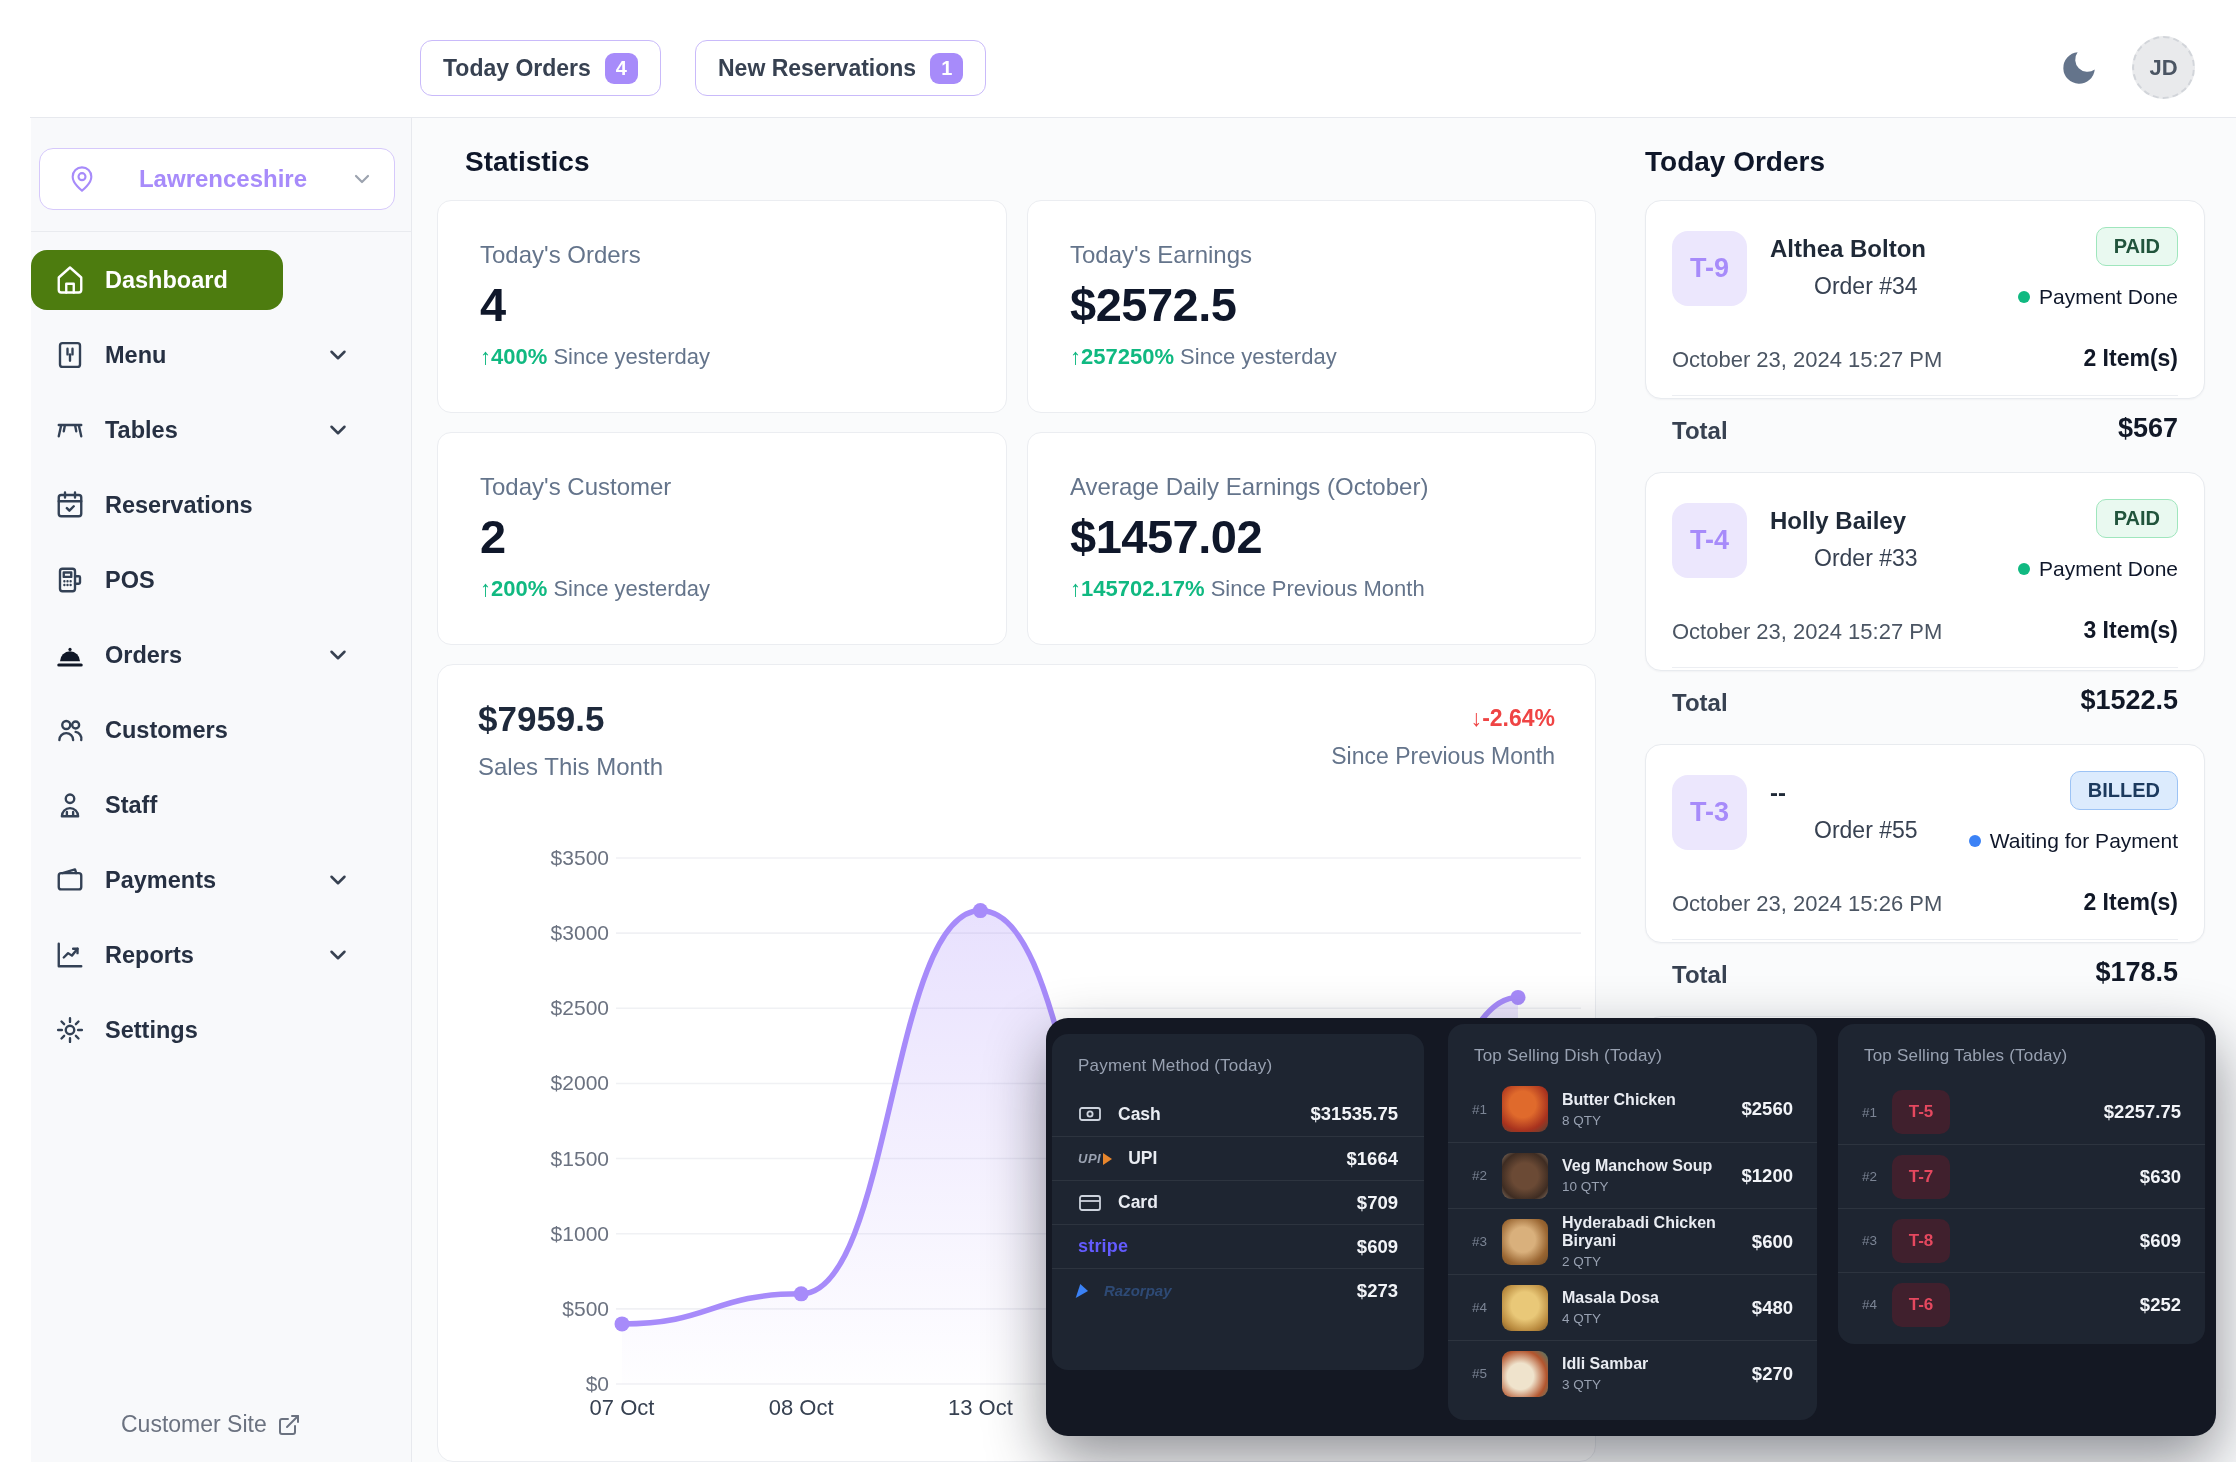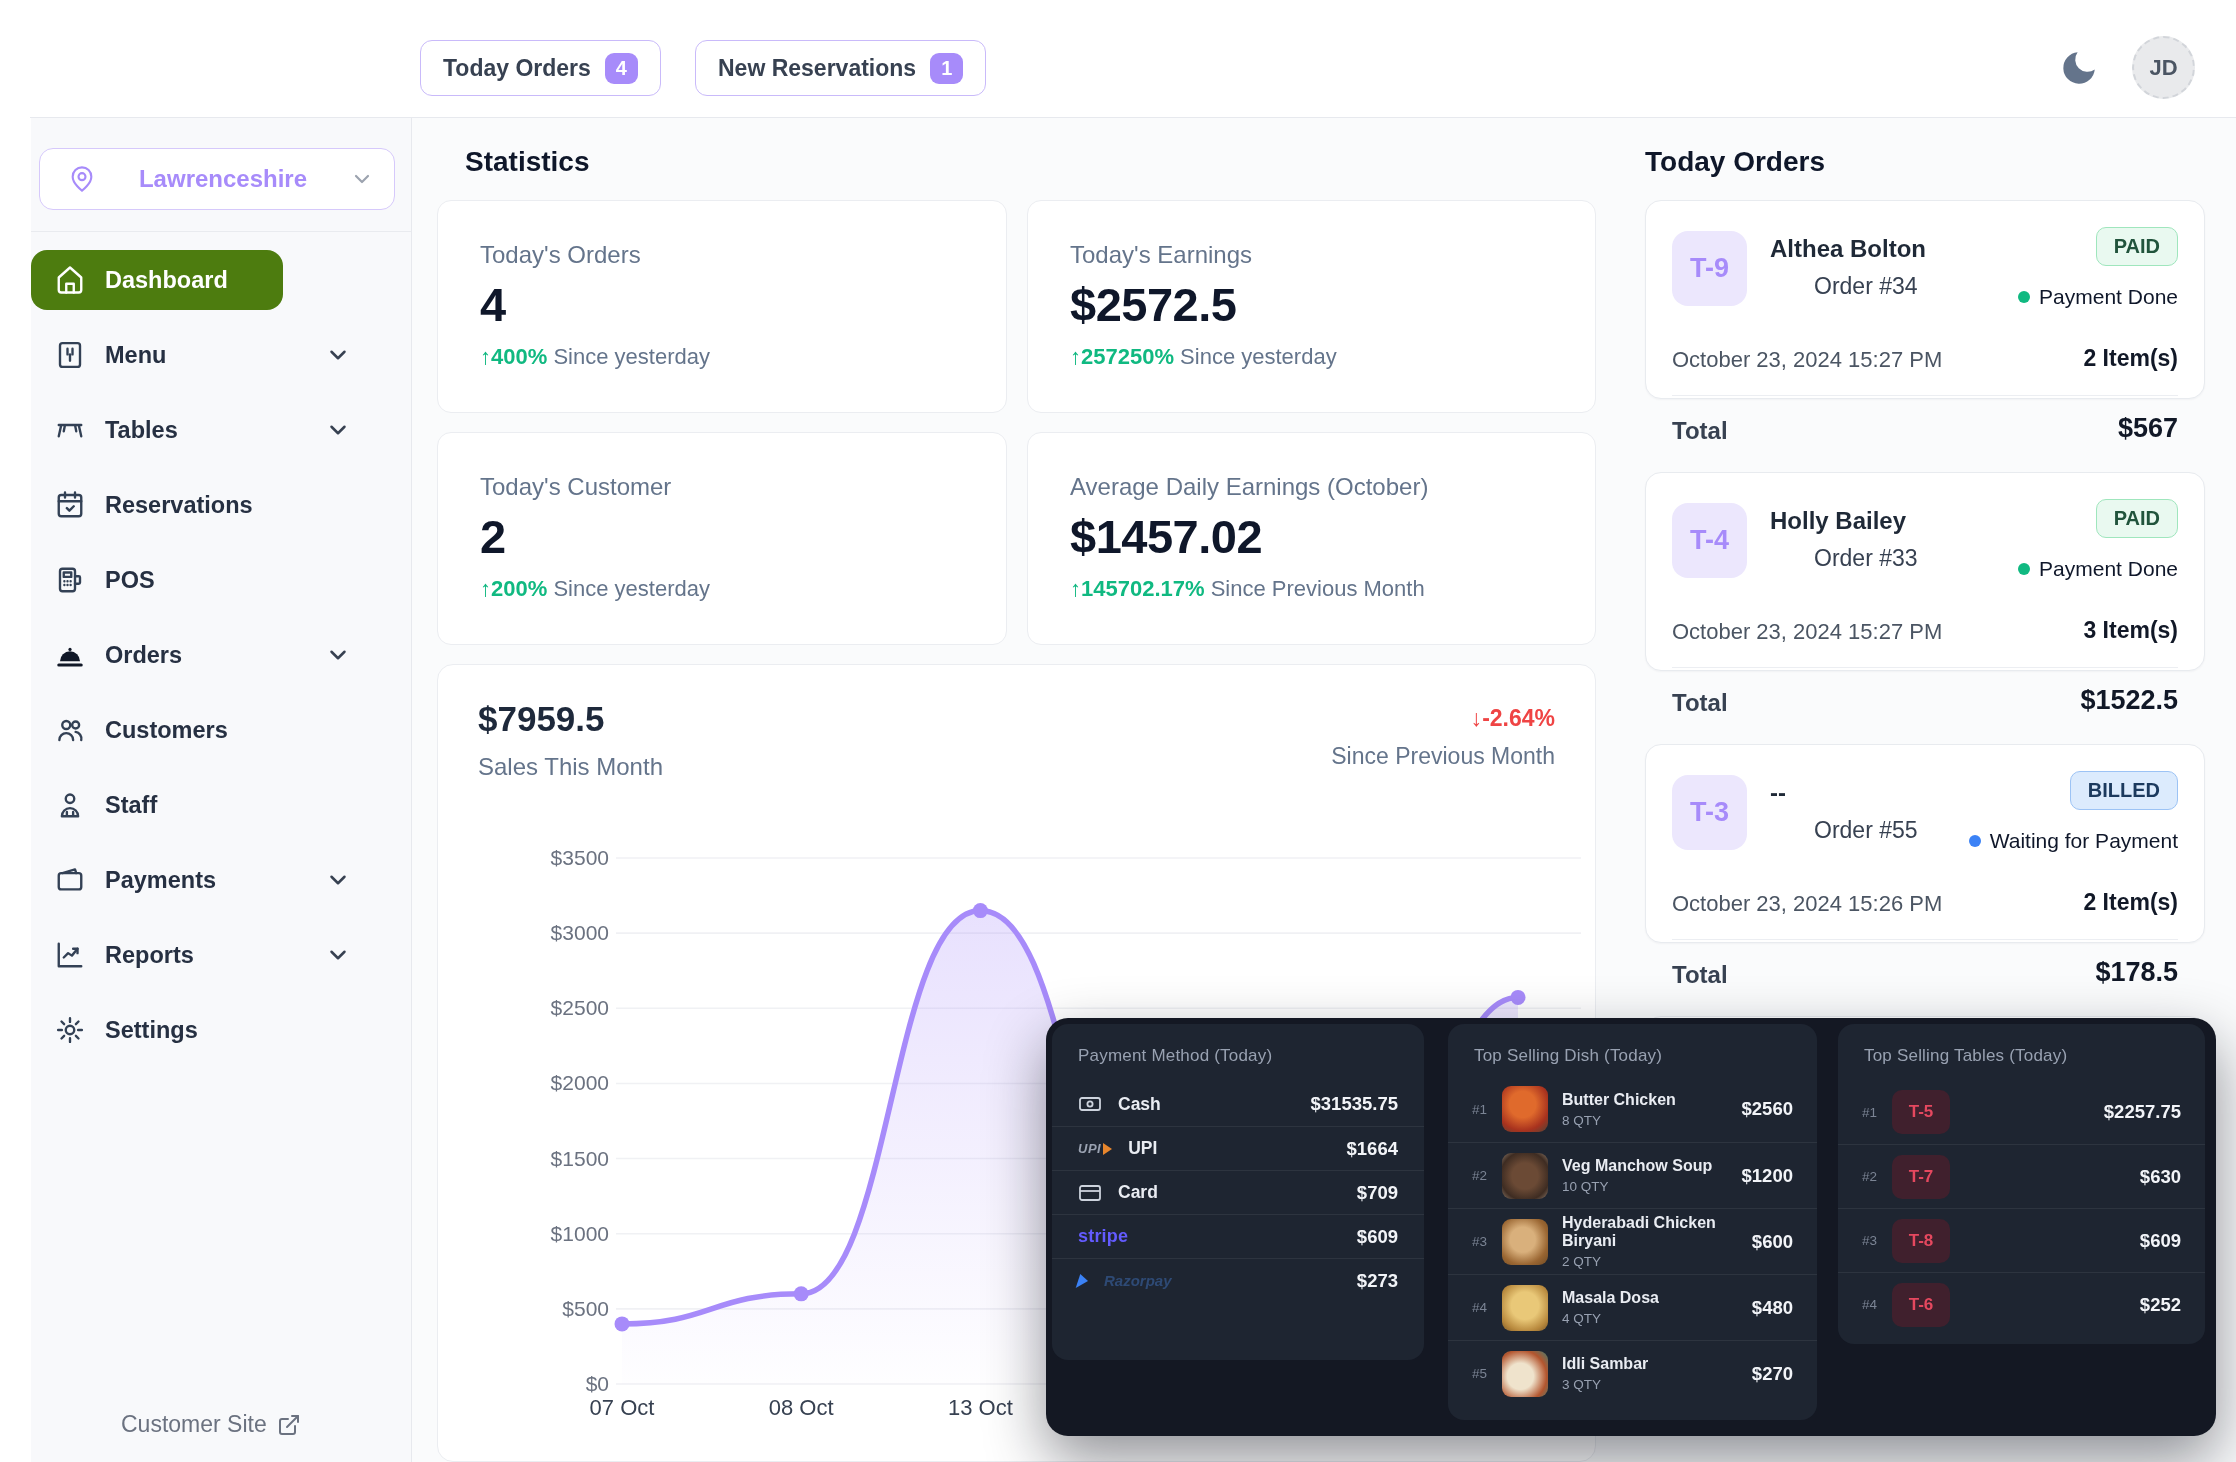--- a/index.html
+++ b/index.html
@@ -85,21 +85,21 @@
   .oc-time { position:absolute; left:26px; top:146px; font-size:22px; color:#4b5563; }
   .oc-items { position:absolute; right:26px; top:144px; font-size:23px; font-weight:700; color:#111827; }
   .oc-div { position:absolute; left:26px; right:26px; top:194px; height:1px; background:#eceef2; }
   .oc-total-label { position:absolute; left:26px; top:216px; font-size:24px; font-weight:600; color:#374151; }
   .oc-total { position:absolute; right:26px; top:212px; font-size:27px; font-weight:800; color:#111827; }
 
   
   .overlay { position:absolute; left:1046px; top:1018px; width:1170px; height:418px; background:#141823;
     border-radius:22px; box-shadow:0 24px 60px rgba(10,14,25,.45); z-index:5; }
   .dpanel { position:absolute; background:#1e2531; border-radius:16px; }
-  .dp-pay { left:6px; top:6px; width:372px; height:336px; }
+  .dp-pay { left:6px; top:16px; width:372px; height:336px; }
   .dp-dish { left:402px; top:6px; width:369px; height:396px; }
   .dp-table { left:792px; top:6px; width:367px; height:320px; }
   .dp-title { position:absolute; left:26px; top:22px; font-size:17px; color:#98a1b1; letter-spacing:.2px; }
   .dp-rows { position:absolute; left:0; right:0; top:58px; }
   .pm-row { height:44px; display:flex; align-items:center; padding:0 26px; }
   .pm-row + .pm-row { border-top:1px solid rgba(255,255,255,.07); }
   .pm-left { display:flex; align-items:center; gap:16px; flex:1; }
   .pm-label { font-size:17.5px; font-weight:600; color:#e9ecf2; }
   .pm-amount { font-size:18.5px; font-weight:700; color:#f2f4f8; }
   .upi-mark { font-size:13px; font-weight:800; font-style:italic; color:#9aa2b1; letter-spacing:.5px;

